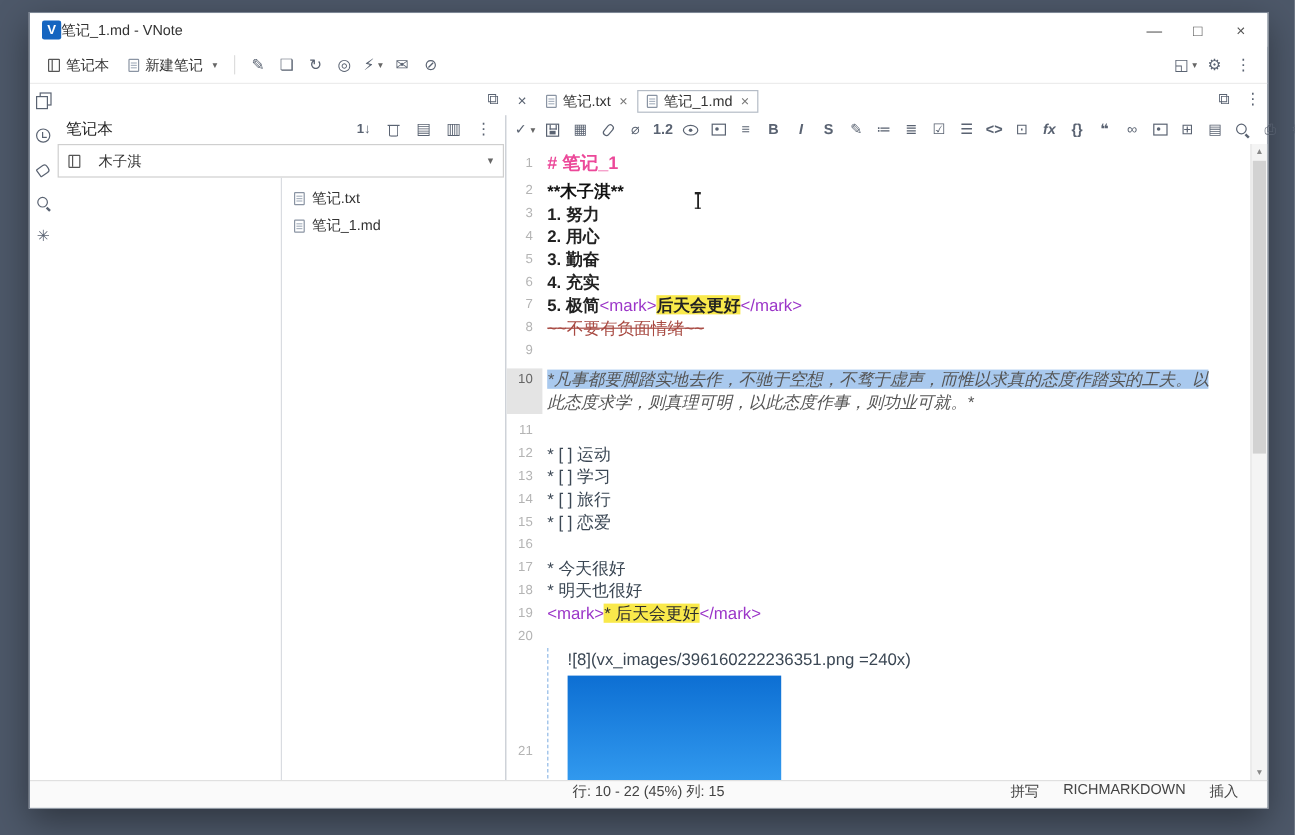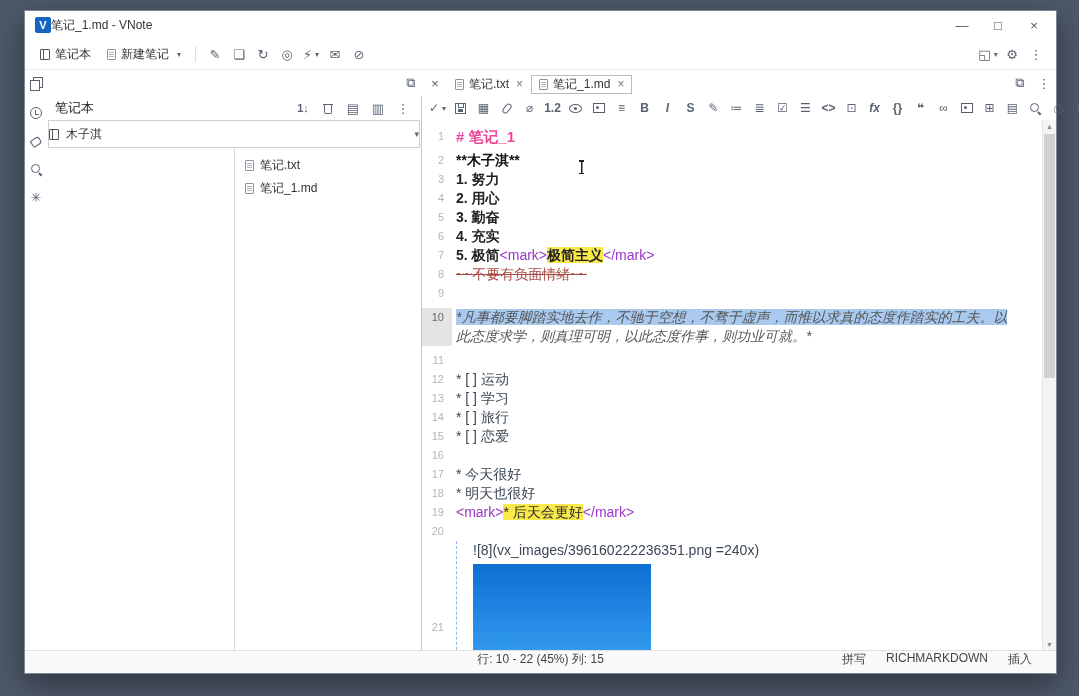--- a/index.html
+++ b/index.html
@@ -38,21 +38,21 @@
   .tab{display:flex;align-items:center;gap:5px;padding:0 7px;font-size:12px;color:#333;border:1px solid transparent;margin-top:2px;}
   .tab.active{border-color:#b5bcc6;background:#fff;}
   .tab-close{color:#777;font-size:12px;margin-left:2px;}
   
   .main{flex:1;display:flex;min-height:0;}
   .activity{width:22px;flex:none;display:flex;flex-direction:column;align-items:center;padding-top:8px;gap:10px;}
   .activity .icn{min-width:18px;height:18px;}
   .panel{width:374px;flex:none;display:flex;flex-direction:column;border-right:1px solid #c2c7cf;min-height:0;}
   .panel-header{height:24px;flex:none;display:flex;align-items:center;padding:0 6px 0 8px;font-size:13px;color:#222;}
   .hdr-icons{margin-left:auto;display:flex;align-items:center;gap:1px;}
-  .nb-select{height:26px;flex:none;display:flex;align-items:center;gap:7px;padding:0 0;font-size:12px;color:#333;
+  .nb-select{height:26px;flex:none;display:flex;align-items:center;gap:15px;padding:0 8px;font-size:12px;color:#333;
     border:1px solid #cfcfcf;margin:0 1px;background:#fff;}
   .nb-select .caret{margin-left:auto;font-size:9px;}
   .panel-body{flex:1;display:flex;min-height:0;}
   .tree{width:187px;flex:none;border-right:1px solid #d9dce1;}
   .files{flex:1;padding-top:6px;}
   .file-item{display:flex;align-items:center;gap:6px;padding:3px 10px;font-size:12px;color:#333;}
   
   .editor-col{flex:1;display:flex;flex-direction:column;min-width:0;position:relative;}
   .ed-toolbar{height:24px;flex:none;display:flex;align-items:center;padding:0 4px;}
   .ed-toolbar .icn{min-width:19px;height:19px;font-size:12px;}
@@ -314,21 +314,21 @@
             <div class="ed-line">
               <div class="gutter-num">5</div>
               <div class="line-content"><span class="seg lib">3. 勤奋</span></div>
             </div>
             <div class="ed-line">
               <div class="gutter-num">6</div>
               <div class="line-content"><span class="seg lib">4. 充实</span></div>
             </div>
             <div class="ed-line">
               <div class="gutter-num">7</div>
-              <div class="line-content"><span class="seg lib">5. 极简</span><span class="seg tag">&lt;mark&gt;</span><span class="seg lib hl">极简主义</span><span class="seg tag">&lt;/mark&gt;</span></div>
+              <div class="line-content"><span class="seg lib">5. 极简</span><span class="seg tag">&lt;mark&gt;</span><span class="seg lib hl">后天会更好</span><span class="seg tag">&lt;/mark&gt;</span></div>
             </div>
             <div class="ed-line">
               <div class="gutter-num">8</div>
               <div class="line-content"><span class="seg del">~~不要有负面情绪~~</span></div>
             </div>
             <div class="ed-line">
               <div class="gutter-num">9</div>
               <div class="line-content"></div>
             </div>
             <div class="ed-line quote">

